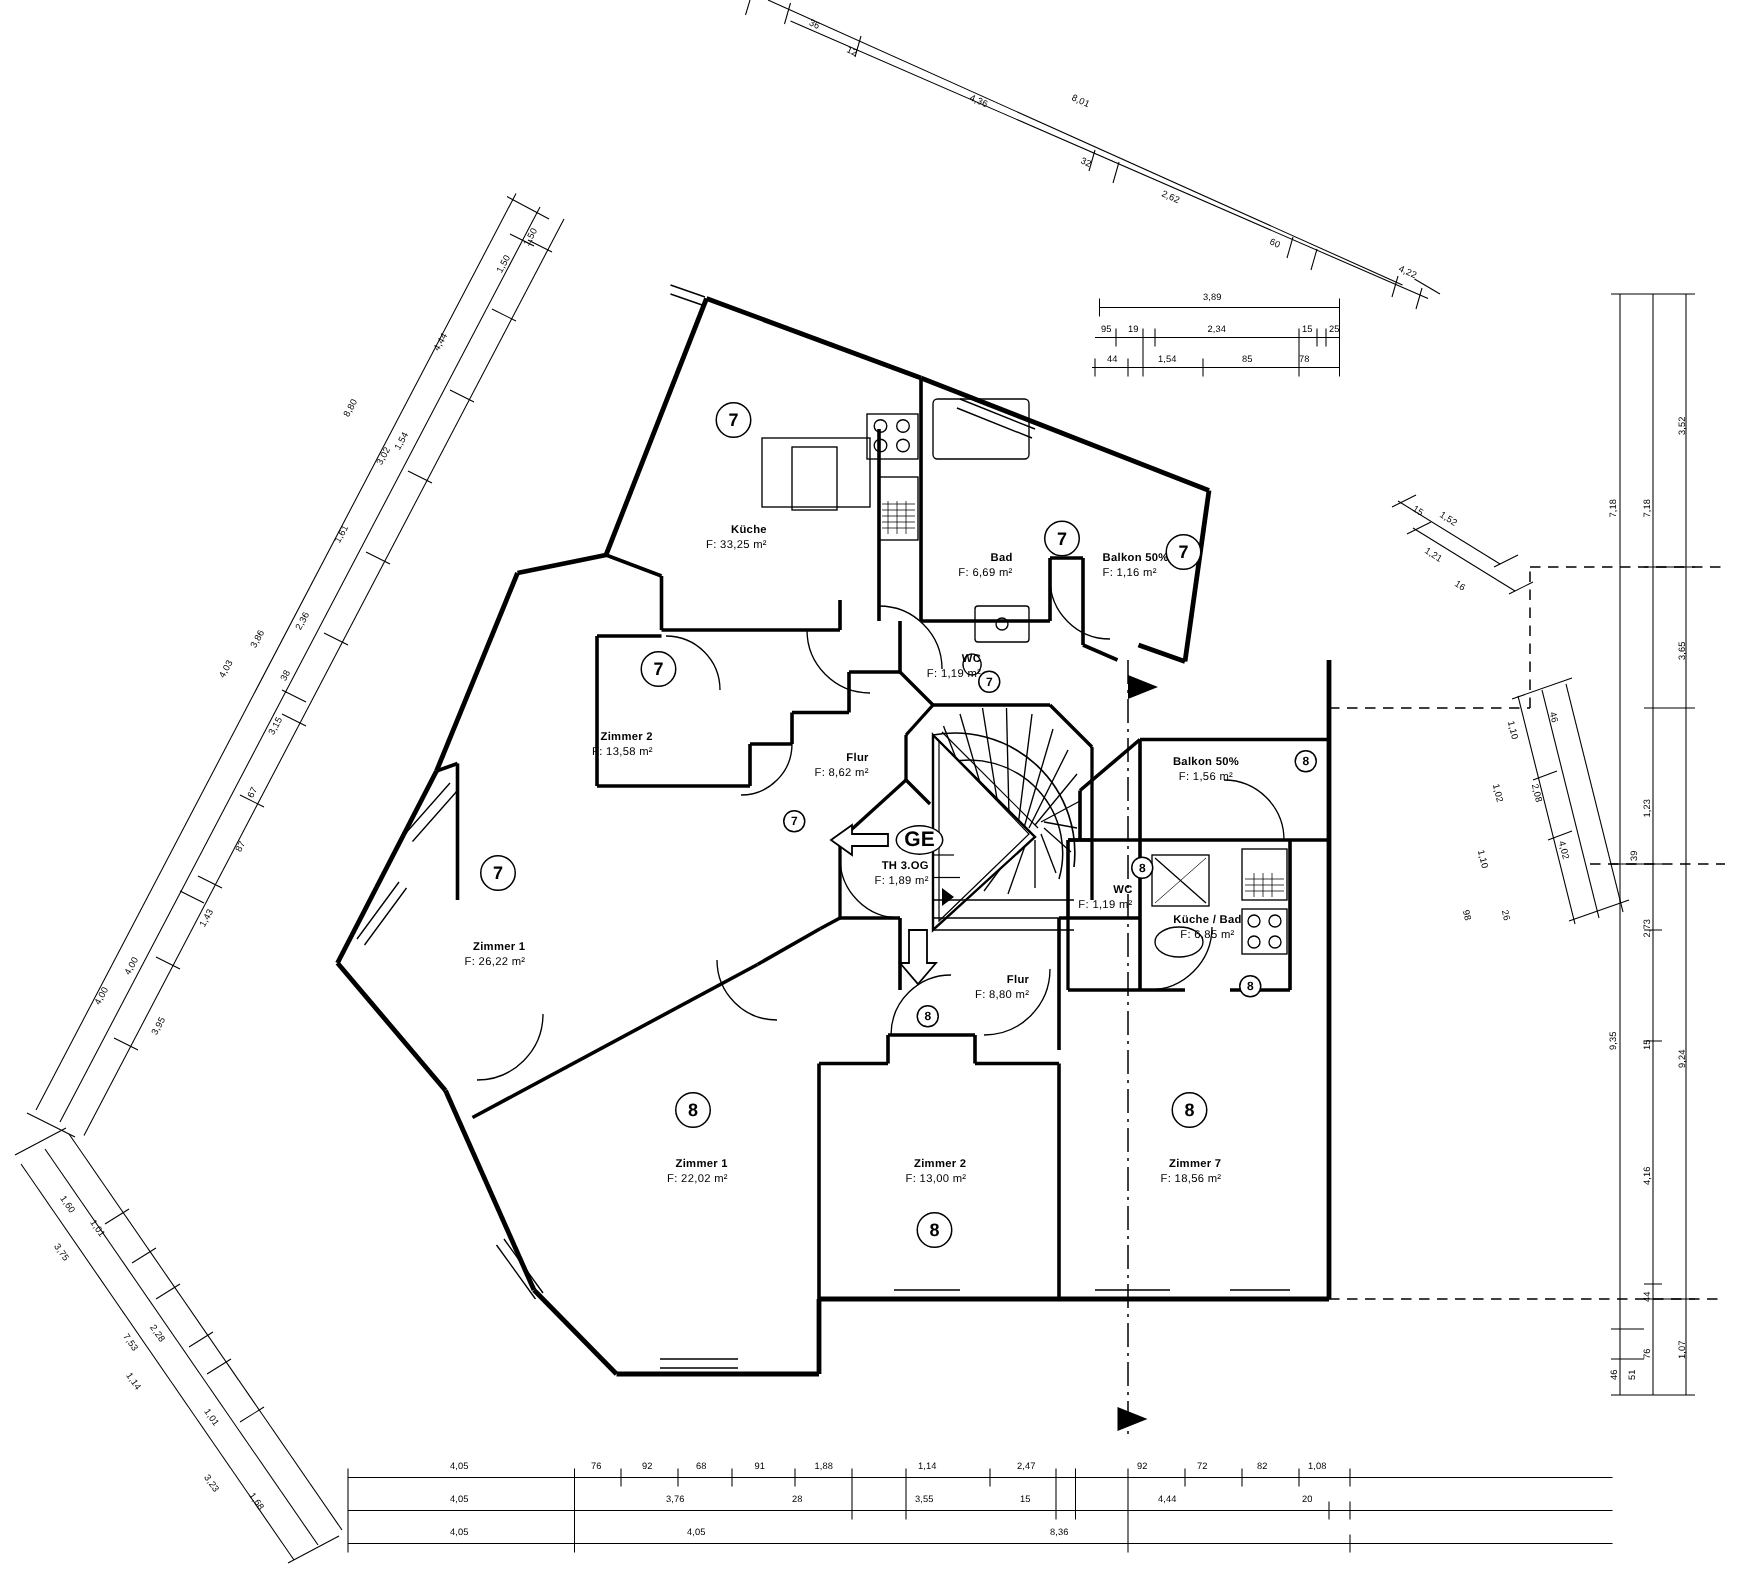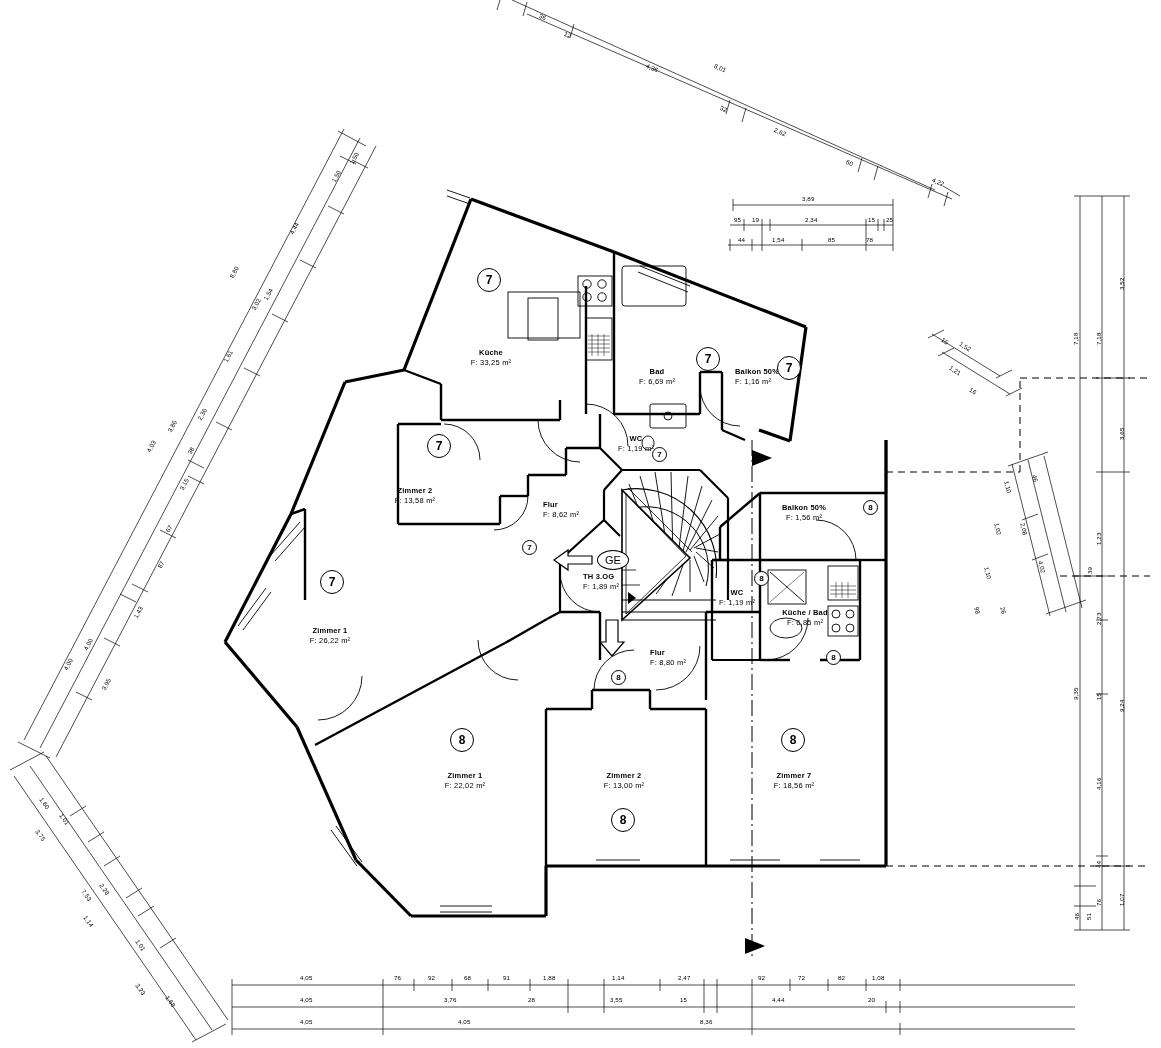--- a/index.html
+++ b/index.html
@@ -2,29 +2,29 @@
 <html><head>
 <meta charset="utf-8">
 <style>
   html,body{margin:0;padding:0;background:#ffffff;}
   body{width:1161px;height:1048px;position:relative;overflow:hidden;
        font-family:"Liberation Sans","DejaVu Sans",sans-serif;color:#000;}
   #sheet{position:absolute;inset:0;width:1161px;height:1048px;}
   svg{position:absolute;left:0;top:0;}
   .lbl{position:absolute;font-size:7.5px;font-weight:bold;letter-spacing:.2px;
        white-space:nowrap;line-height:1.35;}
-  .lbl .a{display:block;}
+  .lbl .a{display:block;text-align:right;}
   .lbl .b{display:block;font-weight:normal;}
   .dim{position:absolute;font-size:6.2px;white-space:nowrap;letter-spacing:.1px;}
   .marker{position:absolute;width:22px;height:22px;border:1.6px solid #000;
           border-radius:50%;display:flex;align-items:center;justify-content:center;
           font-size:12px;font-weight:bold;background:#fff;}
   .marker.sm{width:13px;height:13px;font-size:8px;border-width:1.2px;}
   .ge{position:absolute;width:30px;height:18px;border:1.3px solid #000;border-radius:50%;
-      display:flex;align-items:center;justify-content:center;font-size:11px;font-weight:normal;background:#fff;}
+      display:flex;justify-content:center;font-size:14px;font-weight:bold;background:#fff;}
 </style>
 </head>
 <body>
 
 <div id="sheet">
 
 <svg width="1161" height="1048" viewBox="0 0 1161 1048">
   <g fill="none" stroke="#000" stroke-linejoin="miter" stroke-linecap="butt">
 
     <g stroke-width="3.2">

